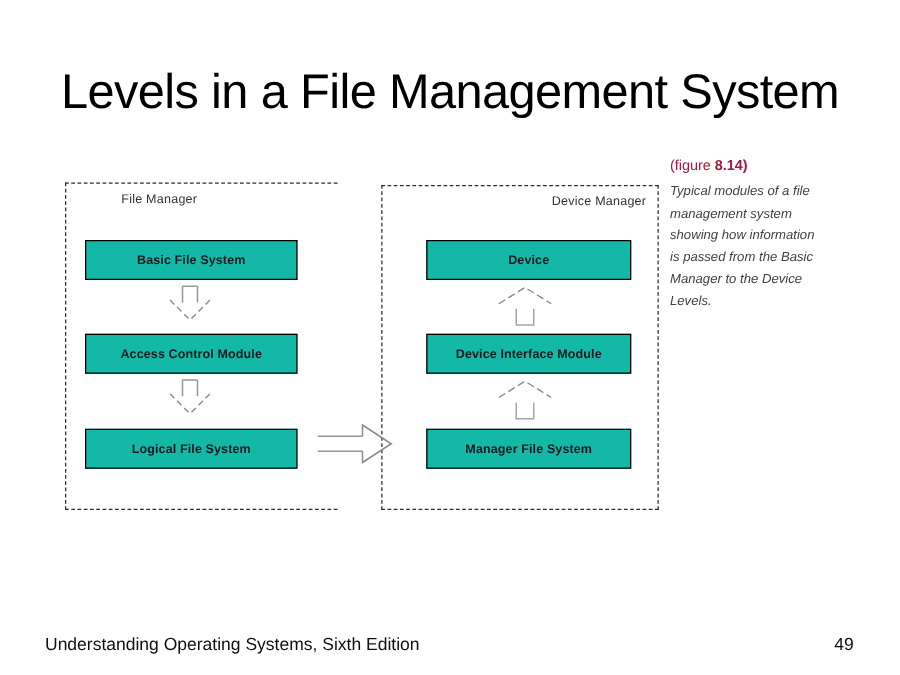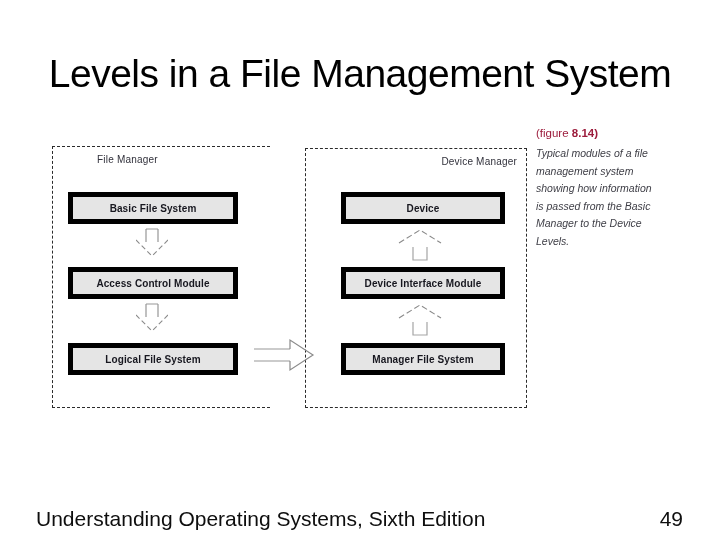--- a/index.html
+++ b/index.html
@@ -39,22 +39,22 @@
     font-size: 10px;
     color: #31313b;
     letter-spacing: 0.2px;
     white-space: nowrap;
   }
   #file-manager-label { left: 11px; top: 7px; padding-left: 33px; }
   #device-manager-label { right: 9px; top: 7px; }
   .module-box {
     position: absolute;
     width: 170px; height: 32px;
-    border: 5px solid #000000;
-    background: #e5e5e5;
+    border: 1px solid #000000;
+    background: #14b8a6;
     display: flex; align-items: center; justify-content: center;
     font-size: 10px;
     font-weight: 700;
     color: #17171f;
     letter-spacing: 0.1px;
     white-space: nowrap;
   }
   #file-manager-box .module-box { left: 15px; }
   #device-manager-box .module-box { left: 35px; width: 164px; }
   .arrow { position: absolute; }
@@ -74,21 +74,21 @@
   .caption-line {
     font-style: italic;
     font-size: 10.5px;
     line-height: 17.5px;
     color: #3e3e46;
     white-space: nowrap;
   }
   .footer-text {
     position: absolute;
     top: 507px;
-    font-size: 21px;
+    font-size: 14px;
     font-weight: 400;
     color: #0e0e0e;
     white-space: nowrap;
   }
   #footer-left { left: 36px; }
   #footer-page { right: 37px; }
 </style>
 </head>
 <body>
 

